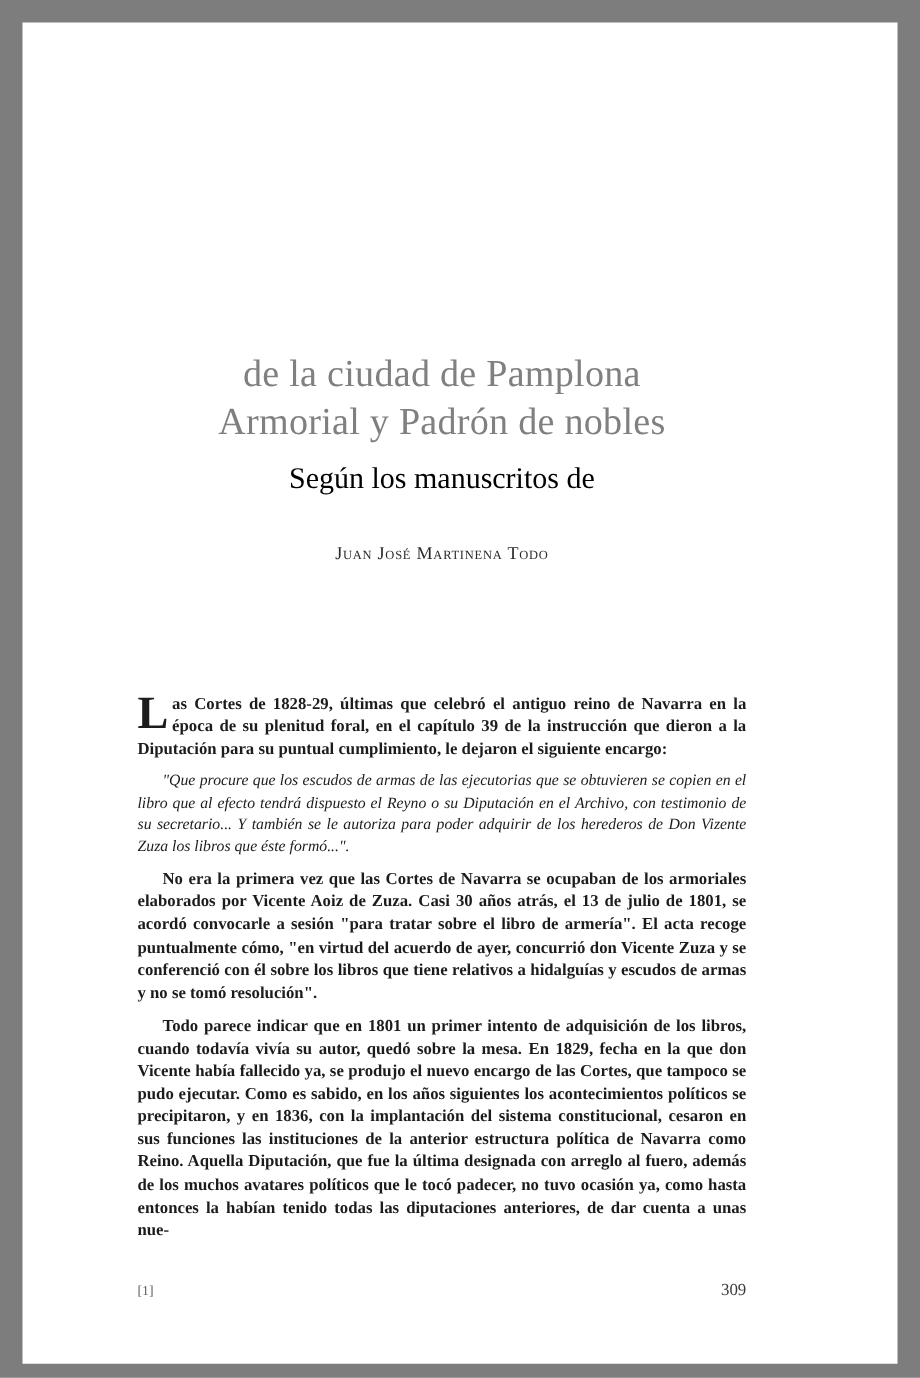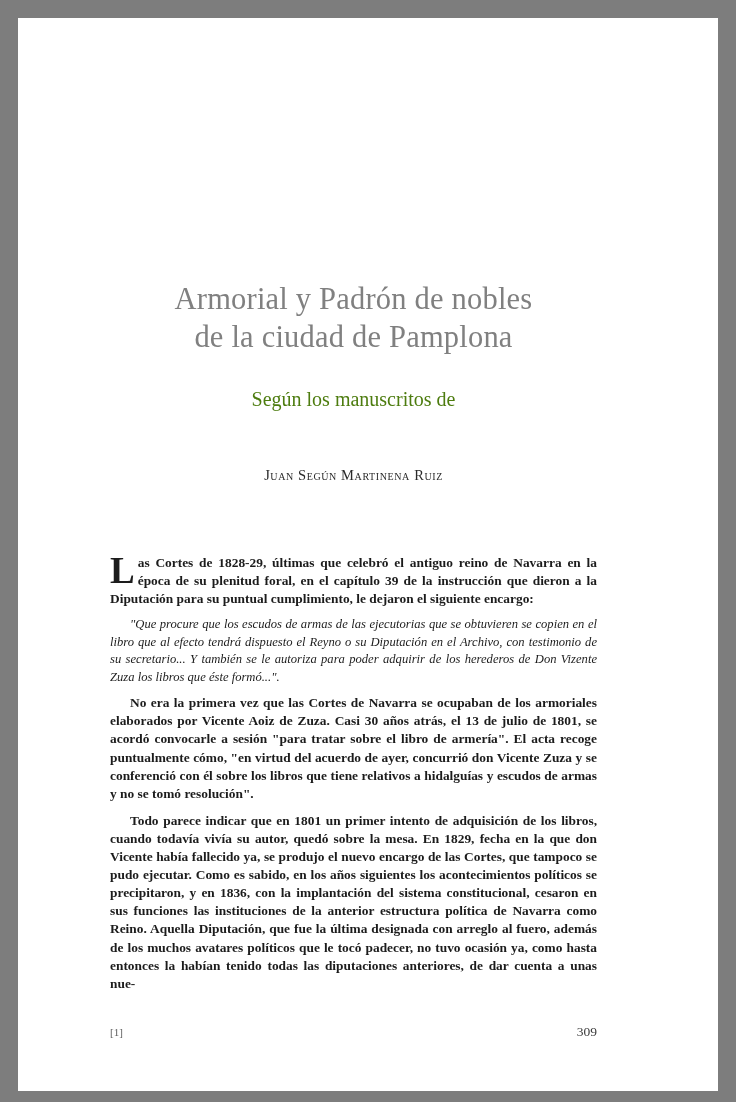--- a/index.html
+++ b/index.html
@@ -50,24 +50,24 @@
     color: #808080;
     font-size: 30.5px;
     line-height: 38px;
     letter-spacing: 0.2px;
     font-weight: normal;
     margin: 0;
   }
   .doc-title .title-line { display: block; }
 
   .doc-subtitle {
-    color: #4d7c0f;
-    font-size: 20px;
+    color: #000000;
+    font-size: 24px;
     line-height: 26px;
-    margin: 16px;
+    margin: 0;
     padding-top: 14px;
     font-weight: normal;
   }
   .doc-subtitle .subtitle-line { display: block; }
 
   .doc-author {
     color: #2a2a2a;
     font-size: 14.5px;
     line-height: 18px;
     margin: 0;
@@ -139,27 +139,27 @@
 </head>
 <body>
 
 <div class="page-surround">
   <div class="page-sheet">
 
     <div class="page-inner">
 
       <div class="title-block">
         <h1 class="doc-title">
+          <span class="title-line">de la ciudad de Pamplona</span>
           <span class="title-line">Armorial y Padrón de nobles</span>
-          <span class="title-line">de la ciudad de Pamplona</span>
         </h1>
         <h2 class="doc-subtitle">
           <span class="subtitle-line">Según los manuscritos de</span>
         </h2>
-        <p class="doc-author">Juan Según Martinena Ruiz</p>
+        <p class="doc-author">Juan José Martinena Todo</p>
       </div>
 
       <div class="body-block">
         <p class="para first">Las Cortes de 1828-29, últimas que celebró el antiguo reino de Navarra en la época de su plenitud foral, en el capítulo 39 de la instrucción que dieron a la Diputación para su puntual cumplimiento, le dejaron el siguiente encargo:</p>
         <p class="quote">"Que procure que los escudos de armas de las ejecutorias que se obtuvieren se copien en el libro que al efecto tendrá dispuesto el Reyno o su Diputación en el Archivo, con testimonio de su secretario... Y también se le autoriza para poder adquirir de los herederos de Don Vizente Zuza los libros que éste formó...".</p>
         <p class="para">No era la primera vez que las Cortes de Navarra se ocupaban de los armoriales elaborados por Vicente Aoiz de Zuza. Casi 30 años atrás, el 13 de julio de 1801, se acordó convocarle a sesión "para tratar sobre el libro de armería". El acta recoge puntualmente cómo, "en virtud del acuerdo de ayer, concurrió don Vicente Zuza y se conferenció con él sobre los libros que tiene relativos a hidalguías y escudos de armas y no se tomó resolución".</p>
         <div class="para-gap"></div>
         <p class="para">Todo parece indicar que en 1801 un primer intento de adquisición de los libros, cuando todavía vivía su autor, quedó sobre la mesa. En 1829, fecha en la que don Vicente había fallecido ya, se produjo el nuevo encargo de las Cortes, que tampoco se pudo ejecutar. Como es sabido, en los años siguientes los acontecimientos políticos se precipitaron, y en 1836, con la implantación del sistema constitucional, cesaron en sus funciones las instituciones de la anterior estructura política de Navarra como Reino. Aquella Diputación, que fue la última designada con arreglo al fuero, además de los muchos avatares políticos que le tocó padecer, no tuvo ocasión ya, como hasta entonces la habían tenido todas las diputaciones anteriores, de dar cuenta a unas nue-</p>
       </div>
 

